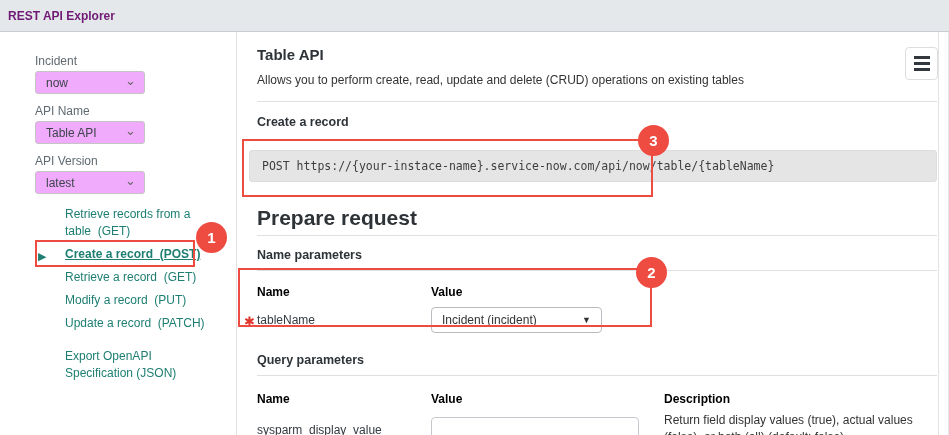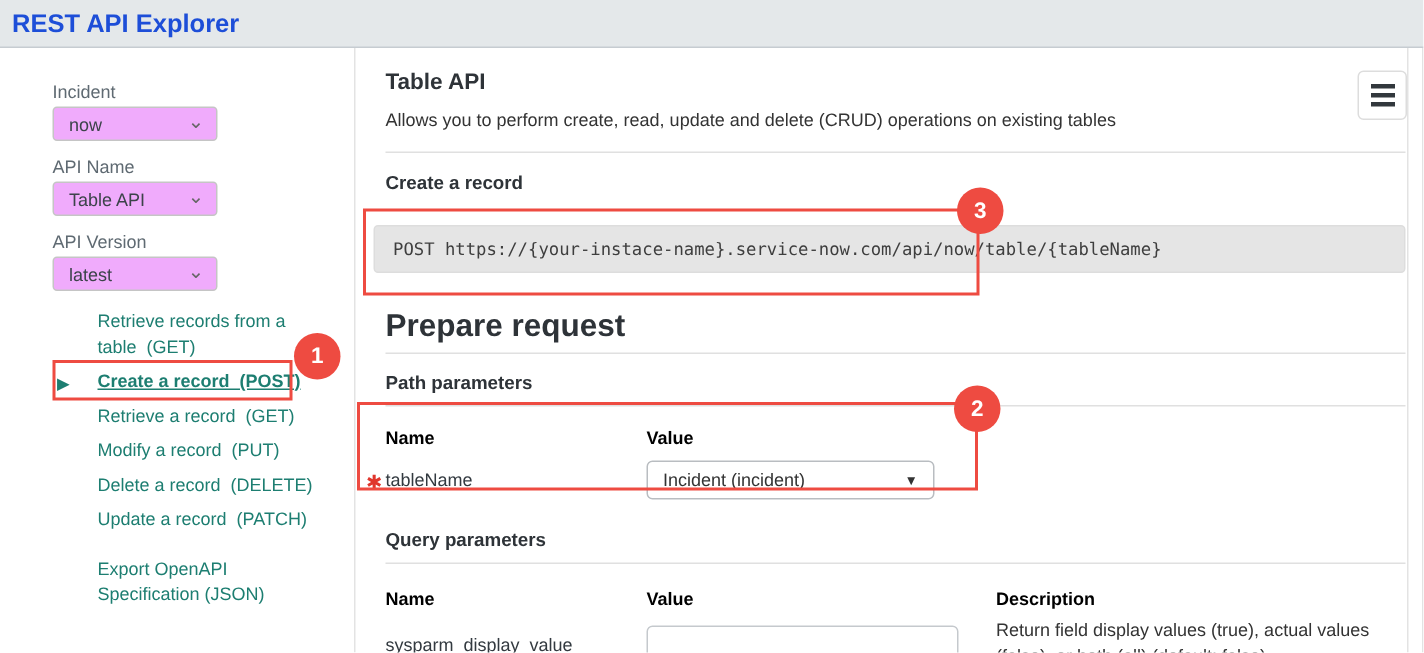--- a/index.html
+++ b/index.html
@@ -21,21 +21,21 @@
   }
   
   .topbar{
     height:32px;
     background:#e4e8ea;
     border-bottom:1px solid #c6ccd1;
     display:flex;
     align-items:center;
     padding-left:8px;
   }
-  .topbar .title{font-weight:bold; font-size:17px; color:#1d4ed8;}
+  .topbar .title{font-weight:bold; font-size:12px; color:#701a75;}
   
   .content{display:flex; height:403px;}
   .sidebar{
     width:237px;
     flex:0 0 237px;
     border-right:1px solid #e3e3e3;
     padding:23px 0 0 35px;
   }
   .main{
     flex:1;
@@ -104,21 +104,21 @@
     align-items:center;
     row-gap:8px;
   }
   .col-head{font-weight:bold; color:#000000;}
   .name-cell{position:relative; display:flex; align-items:center;}
   .req-star{
     position:absolute; left:-13px; top:1px;
     color:#e0362c; font-size:13px;
   }
   .valuebox{
-    width:192px; height:26px;
+    width:171px; height:26px;
     border:1px solid #b9bdc1; border-radius:4px;
     background:#fff;
     display:flex; align-items:center; justify-content:space-between;
     padding:0 10px;
     color:#333;
     cursor:pointer;
   }
   .valuebox .arrow{font-size:9px; color:#333;}
   .textinput{
     width:208px; height:26px;
@@ -199,44 +199,41 @@
         <span class="pointer">▶</span>
         <a>Create a record  (POST)</a>
       </div>
       <div class="nav-item">
         <a>Retrieve a record  (GET)</a>
       </div>
       <div class="nav-item">
         <a>Modify a record  (PUT)</a>
       </div>
       <div class="nav-item">
-        <a>Delete a record  (DELETE)</a>
-      </div>
-      <div class="nav-item">
         <a>Update a record  (PATCH)</a>
       </div>
       <div class="nav-gap"></div>
       <div class="nav-item">
         <a>Export OpenAPI Specification (JSON)</a>
       </div>
     </div>
   </div>
 
   <div class="main">
     <h1 class="api-title">Table API</h1>
     <div class="api-desc">Allows you to perform create, read, update and delete (CRUD) operations on existing tables</div>
     <hr class="div div-1">
 
     <div class="h-create">Create a record</div>
     <div class="codebox">POST https://{your-instace-name}.service-now.com/api/now/table/{tableName}</div>
 
     <div class="h-prepare">Prepare request</div>
     <hr class="div div-2">
 
-    <div class="h-sub">Path parameters</div>
+    <div class="h-sub">Name parameters</div>
     <hr class="div div-3">
 
     <div class="param-grid">
       <div class="col-head">Name</div>
       <div class="col-head">Value</div>
       <div></div>
 
       <div class="name-cell">
         <span class="req-star">✱</span>
         <span>tableName</span>

